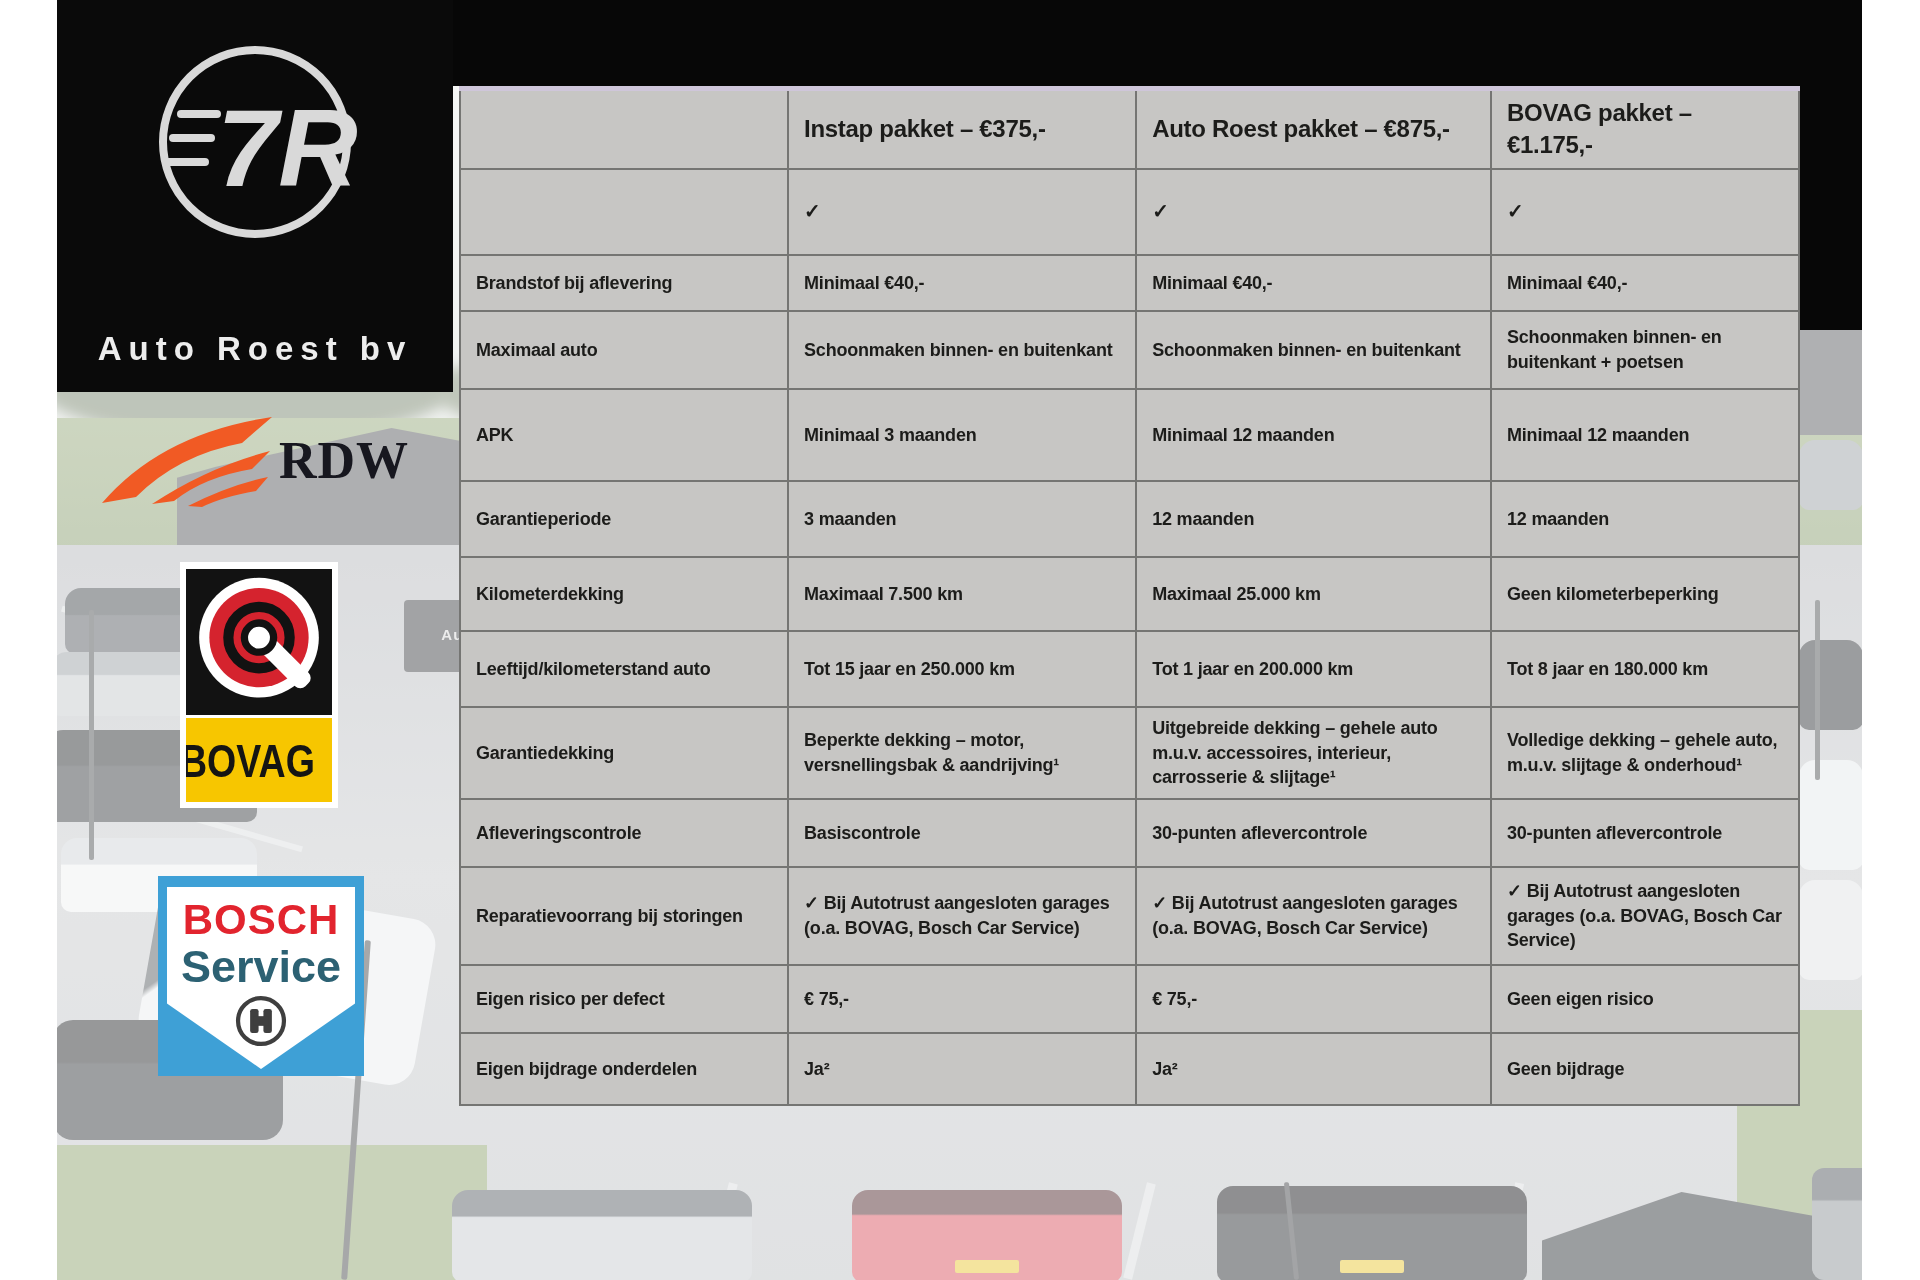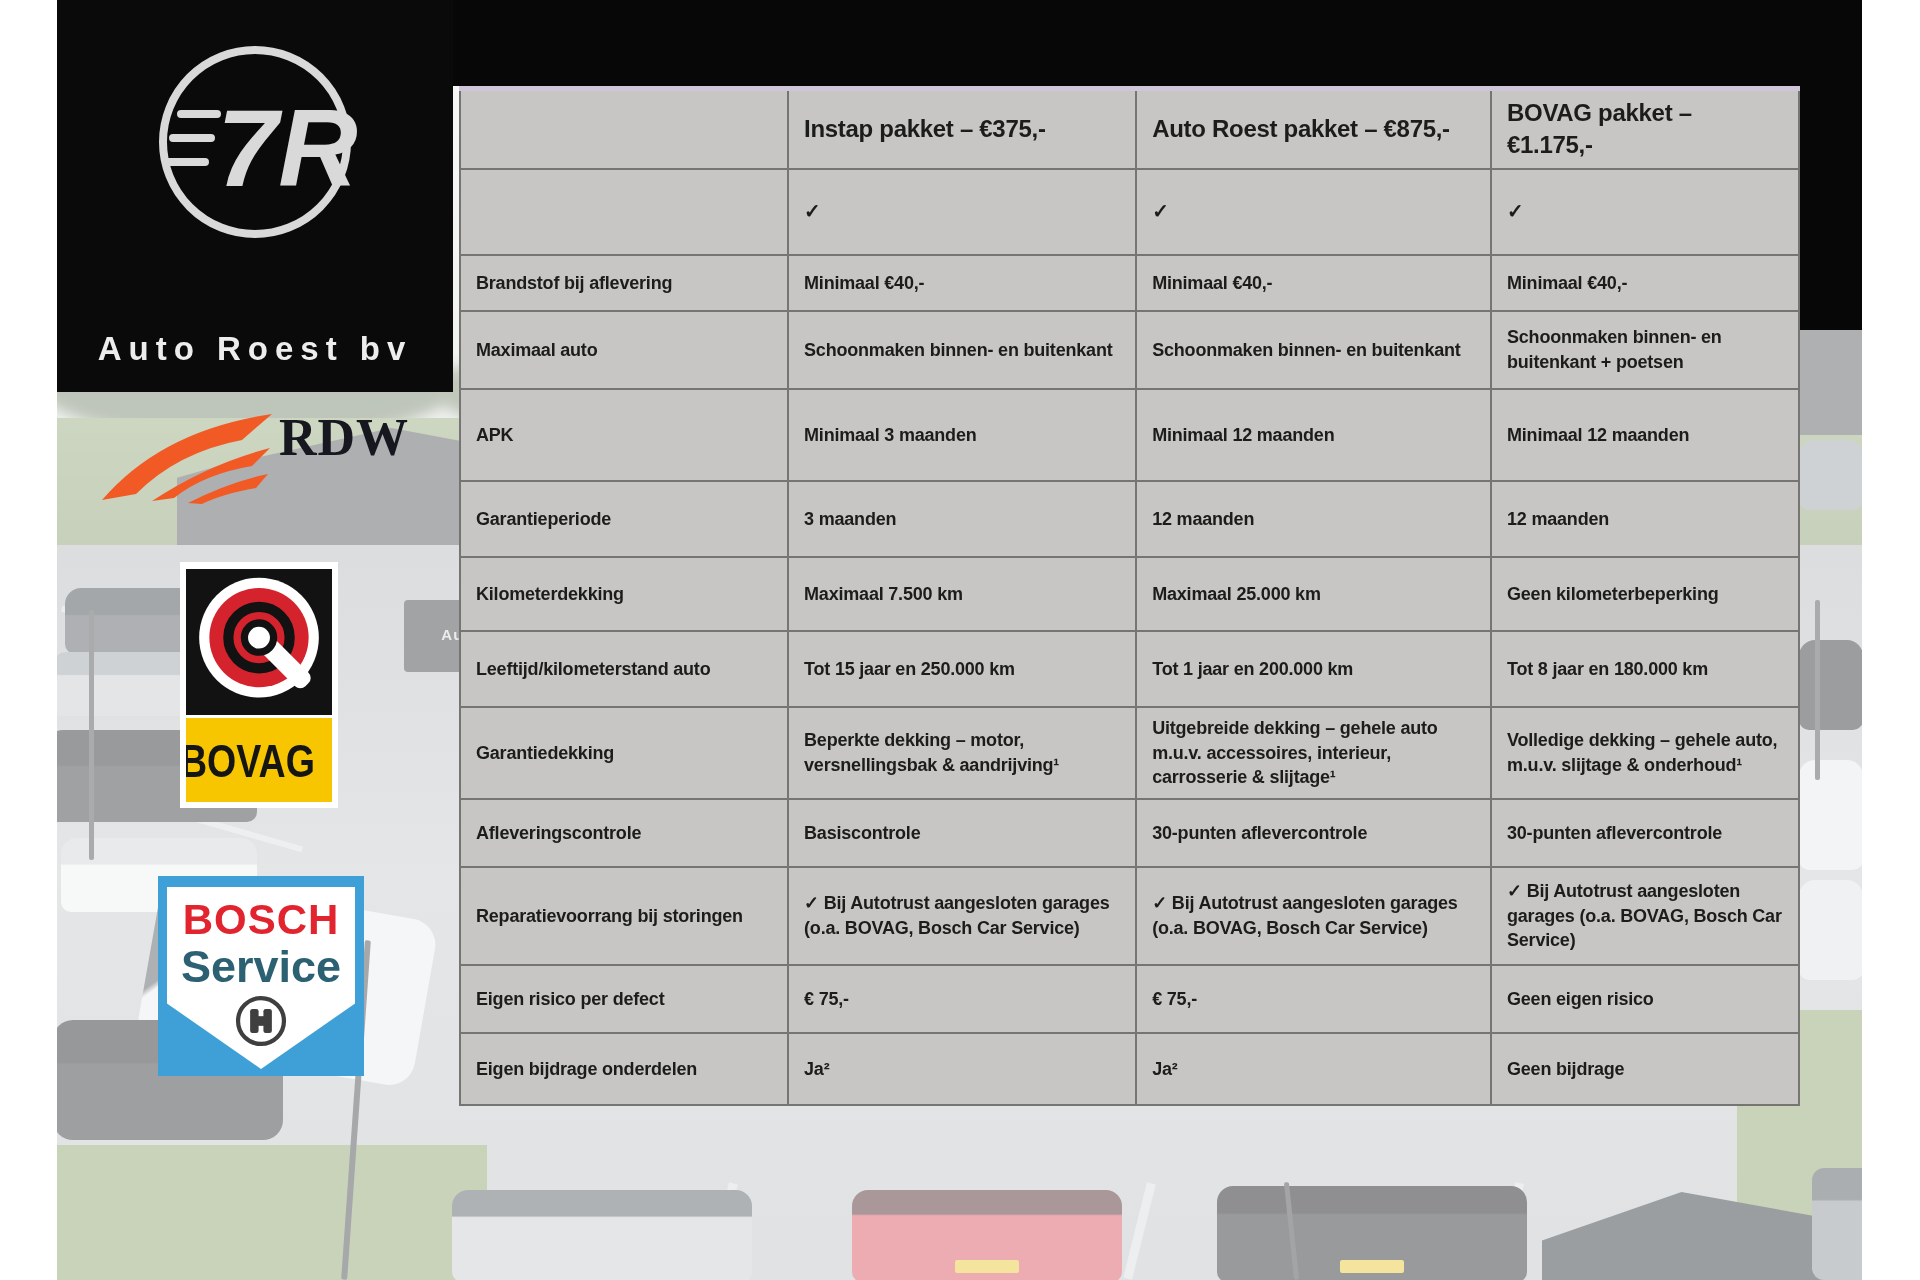--- a/index.html
+++ b/index.html
@@ -31,21 +31,21 @@
   
   .strip-top{position:absolute;left:57px;top:0;width:1805px;height:86px;background:#070707;z-index:50;}
   .black-right{position:absolute;left:1800px;top:0;width:62px;height:330px;background:#070707;z-index:50;}
   .logo-box{position:absolute;left:57px;top:0;width:396px;height:392px;background:#0a0a0a;z-index:60;}
   .logo-box svg{display:block;margin:14px auto 0;}
   .dealer-name{position:absolute;bottom:24px;left:0;width:100%;text-align:center;color:#ededed;
                font-size:33px;font-weight:bold;letter-spacing:7px;}
 
   
   .rdw{position:absolute;left:100px;top:408px;width:330px;height:105px;z-index:60;
-       display:flex;}
+       display:flex;align-items:center;}
   .rdw-text{font-family:"Liberation Serif",serif;font-size:52px;font-weight:bold;color:#17171f;
             letter-spacing:1px;margin-left:4px;}
 
   .bovag{position:absolute;left:180px;top:562px;width:158px;height:246px;background:#ffffff;
          padding:6px;box-sizing:border-box;z-index:60;}
   .bovag svg{display:block;}
   .bovag-yellow{height:84px;margin-top:2px;background:#f7c600;display:flex;align-items:center;
                 justify-content:flex-end;overflow:hidden;}
   .bovag-yellow span{font-size:47px;font-weight:800;color:#151513;transform:scaleX(.8);
                      letter-spacing:0px;}

